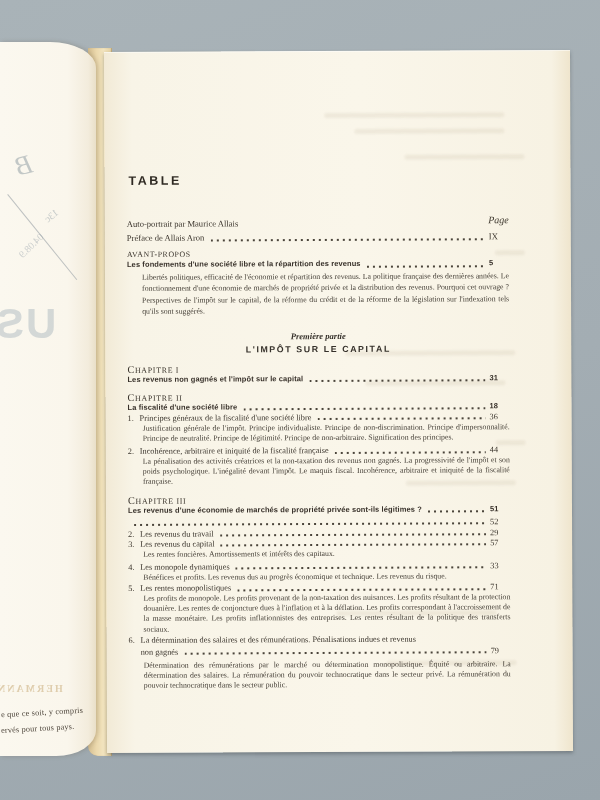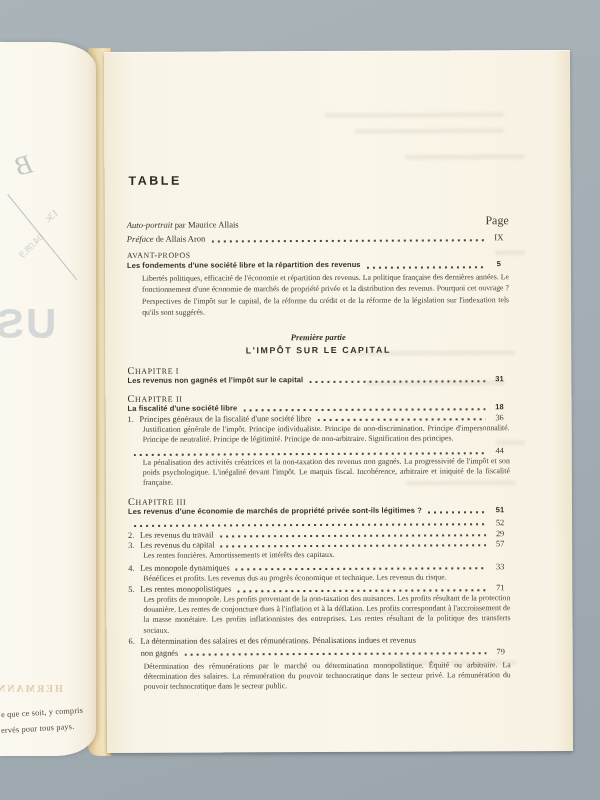--- a/index.html
+++ b/index.html
@@ -74,24 +74,24 @@
   }
   .row{display:flex;align-items:baseline;font-size:8.3px;line-height:9px;white-space:nowrap;}
   .row .lbl{flex:0 0 auto;}
   .row .leader{
     flex:1 1 auto;height:2px;margin:0 4px 0 6px;align-self:flex-end;
     margin-bottom:1.5px;
     background-image:radial-gradient(circle at 1px 1px,#4a443a .8px,transparent 1.05px);
     background-size:6px 2px;background-repeat:repeat-x;background-position:0 0;
   }
   .row .spacer{flex:1 1 auto;}
-  .row .num{flex:0 0 20px;text-align:center;}
+  .row .num{flex:0 0 20px;text-align:left;}
   .row-front{font-size:8.6px;line-height:10px;}
-  .row-front .ital{font-style:italic;}
-  .page-head{font-size:12px;color:#433d33;transform:translateY(-2px);}
+  .row-front .ital{}
+  .page-head{font-style:italic;font-size:10px;color:#433d33;transform:translateY(-2px);}
   .row-auto{margin-top:31px;}
   .row-pref{margin-top:4px;}
   .sec-avant{
     margin-top:7px;font-size:7.8px;letter-spacing:.6px;line-height:9px;color:#3a342c;
   }
   .row-bold{
     font-family:"Liberation Sans",sans-serif;font-weight:bold;font-size:7.5px;
     line-height:10px;color:#38312a;letter-spacing:.1px;
   }
   .summary{
@@ -191,20 +191,21 @@
     </div>
 
     <div class="row item mt1">
       <span class="lbl"><span class="n">1.</span><span>Principes généraux de la fiscalité d'une société libre</span></span>
       <span class="leader"></span>
       <span class="num">36</span>
     </div>
     <div class="summary summary-tight">Justification générale de l'impôt. Principe individualiste. Principe de non-discrimination. Principe d'impersonnalité. Principe de neutralité. Principe de légitimité. Principe de non-arbitraire. Signification des principes.</div>
 
     <div class="row item">
+      <span class="lbl"><span class="n">2.</span><span>Incohérence, arbitraire et iniquité de la fiscalité française</span></span>
       <span class="leader"></span>
       <span class="num">44</span>
     </div>
     <div class="summary summary-tight">La pénalisation des activités créatrices et la non-taxation des revenus non gagnés. La progressivité de l'impôt et son poids psychologique. L'inégalité devant l'impôt. Le maquis fiscal. Incohérence, arbitraire et iniquité de la fiscalité française.</div>
 
     <div class="chap mt-c3">CHAPITRE III</div>
     <div class="row row-bold">
       <span class="lbl">Les revenus d'une économie de marchés de propriété privée sont-ils légitimes ?</span>
       <span class="leader"></span>
       <span class="num">51</span>

